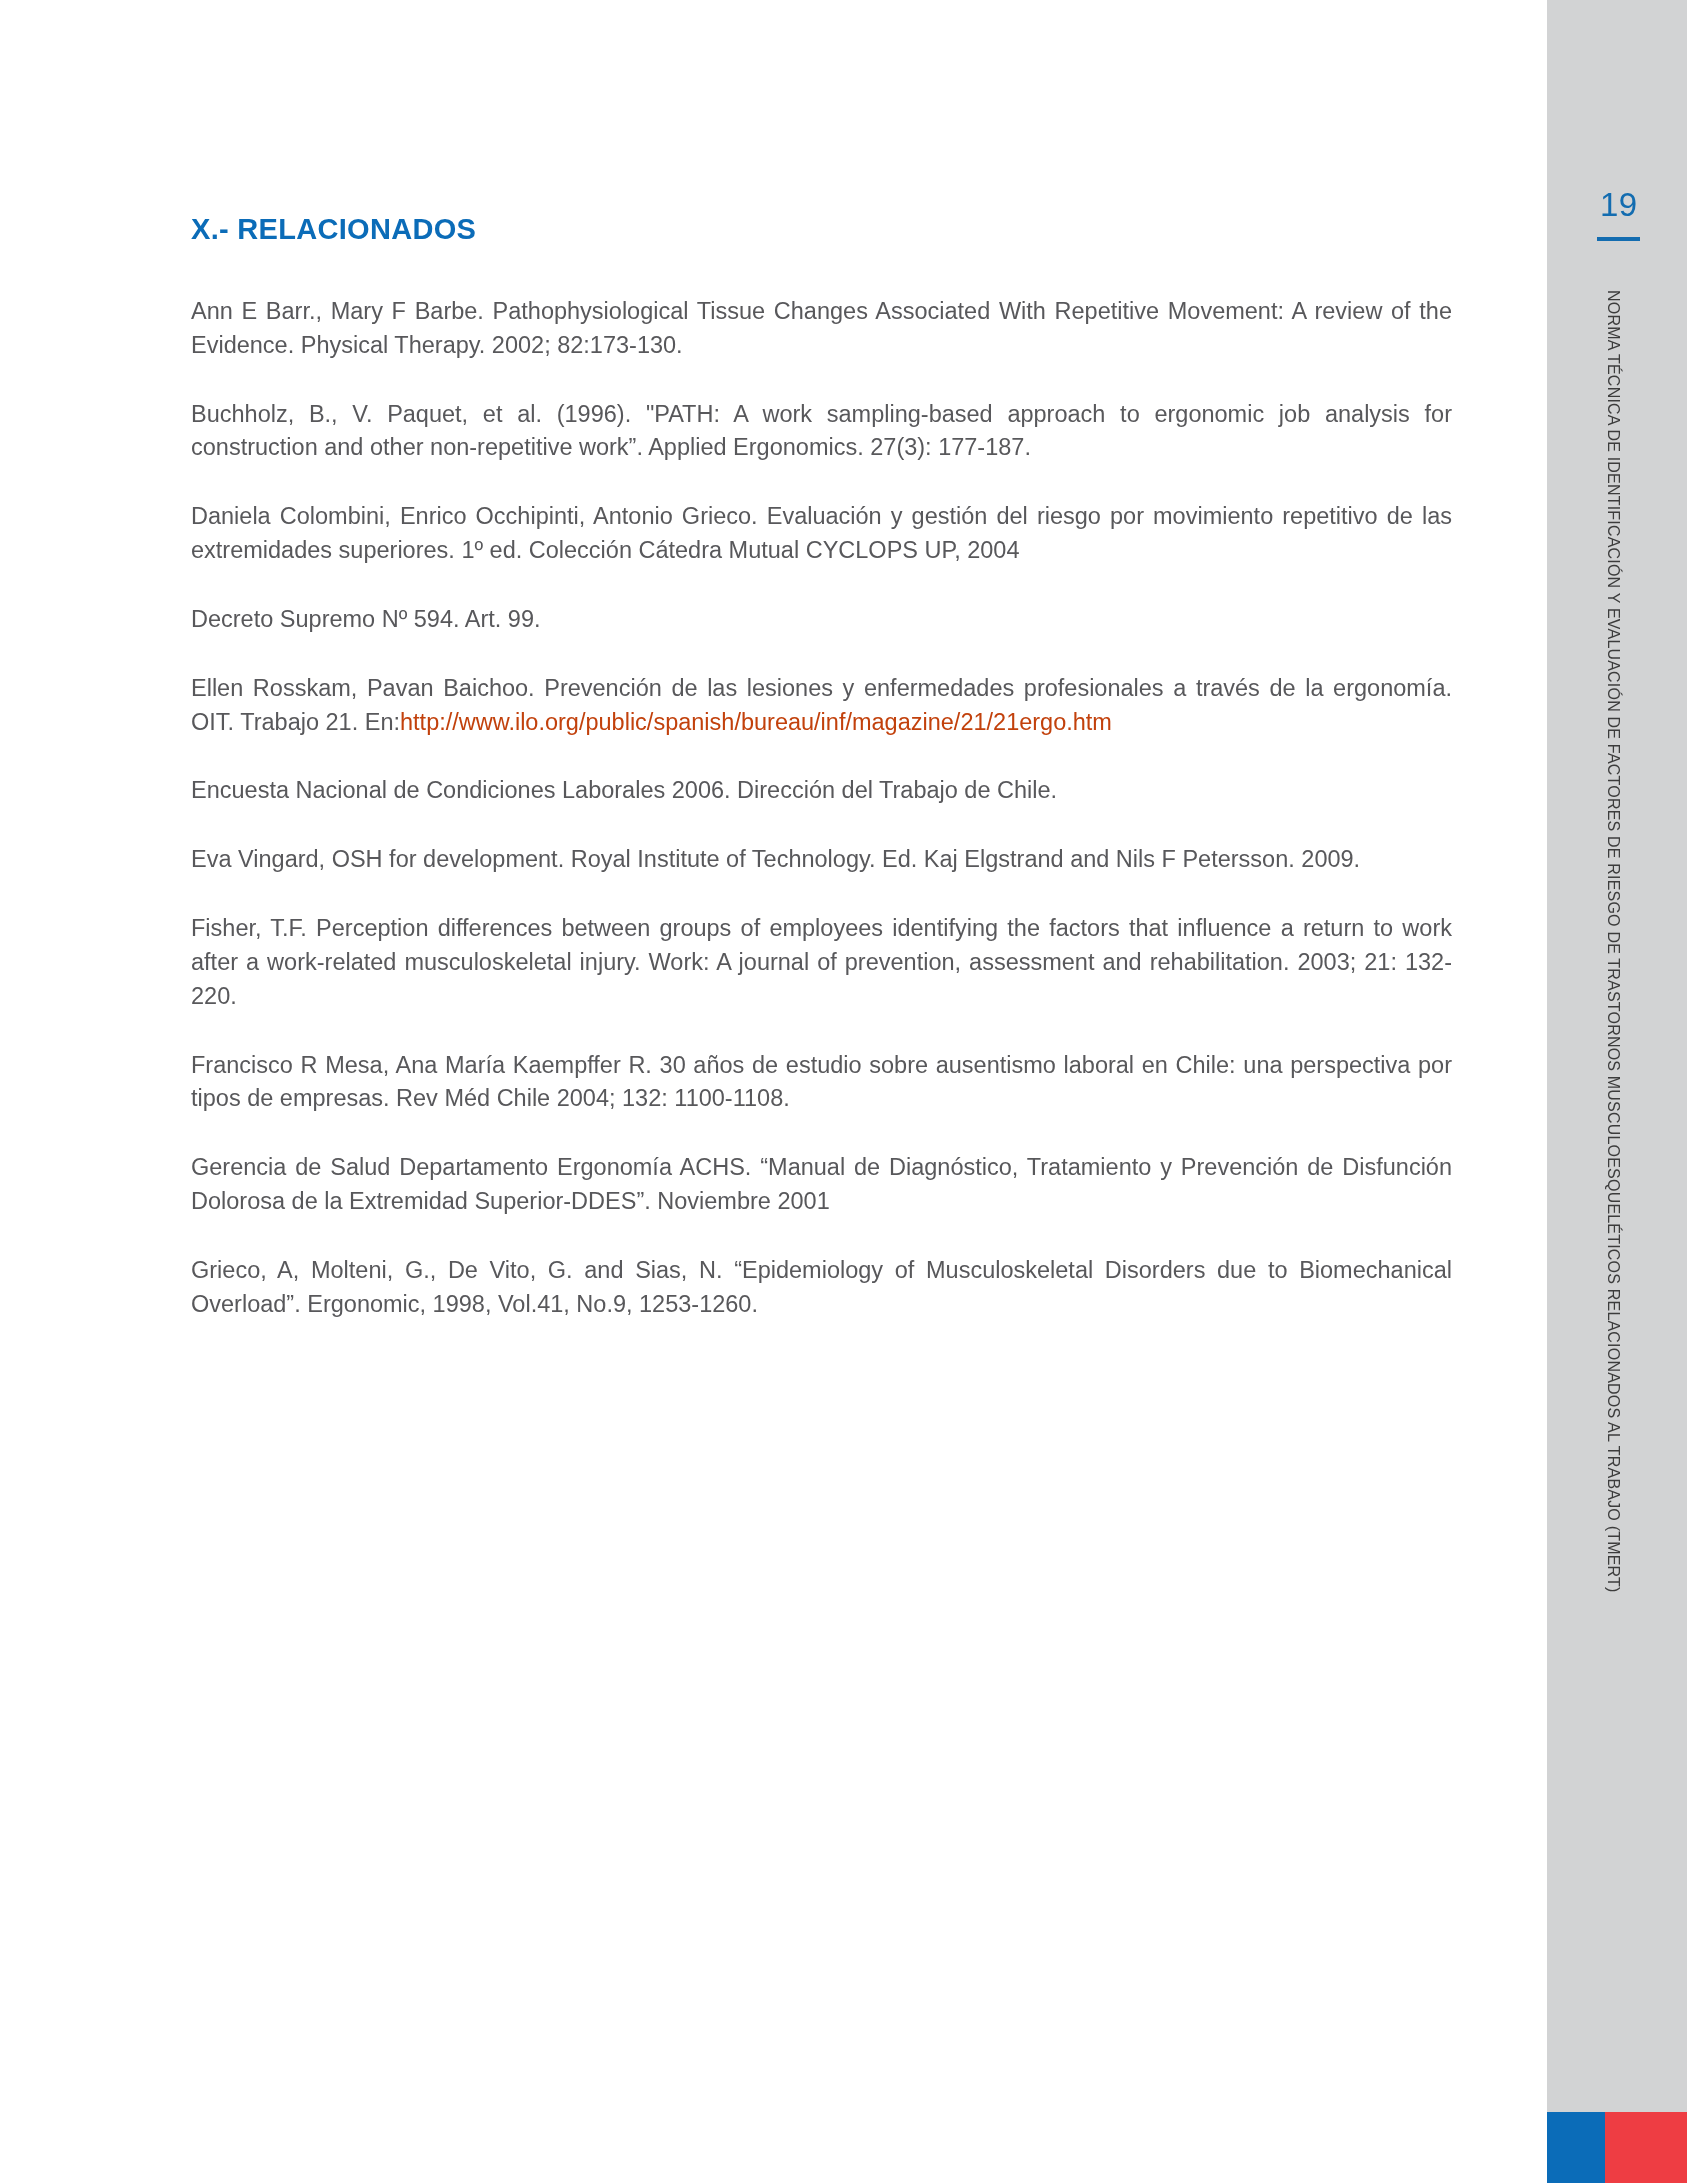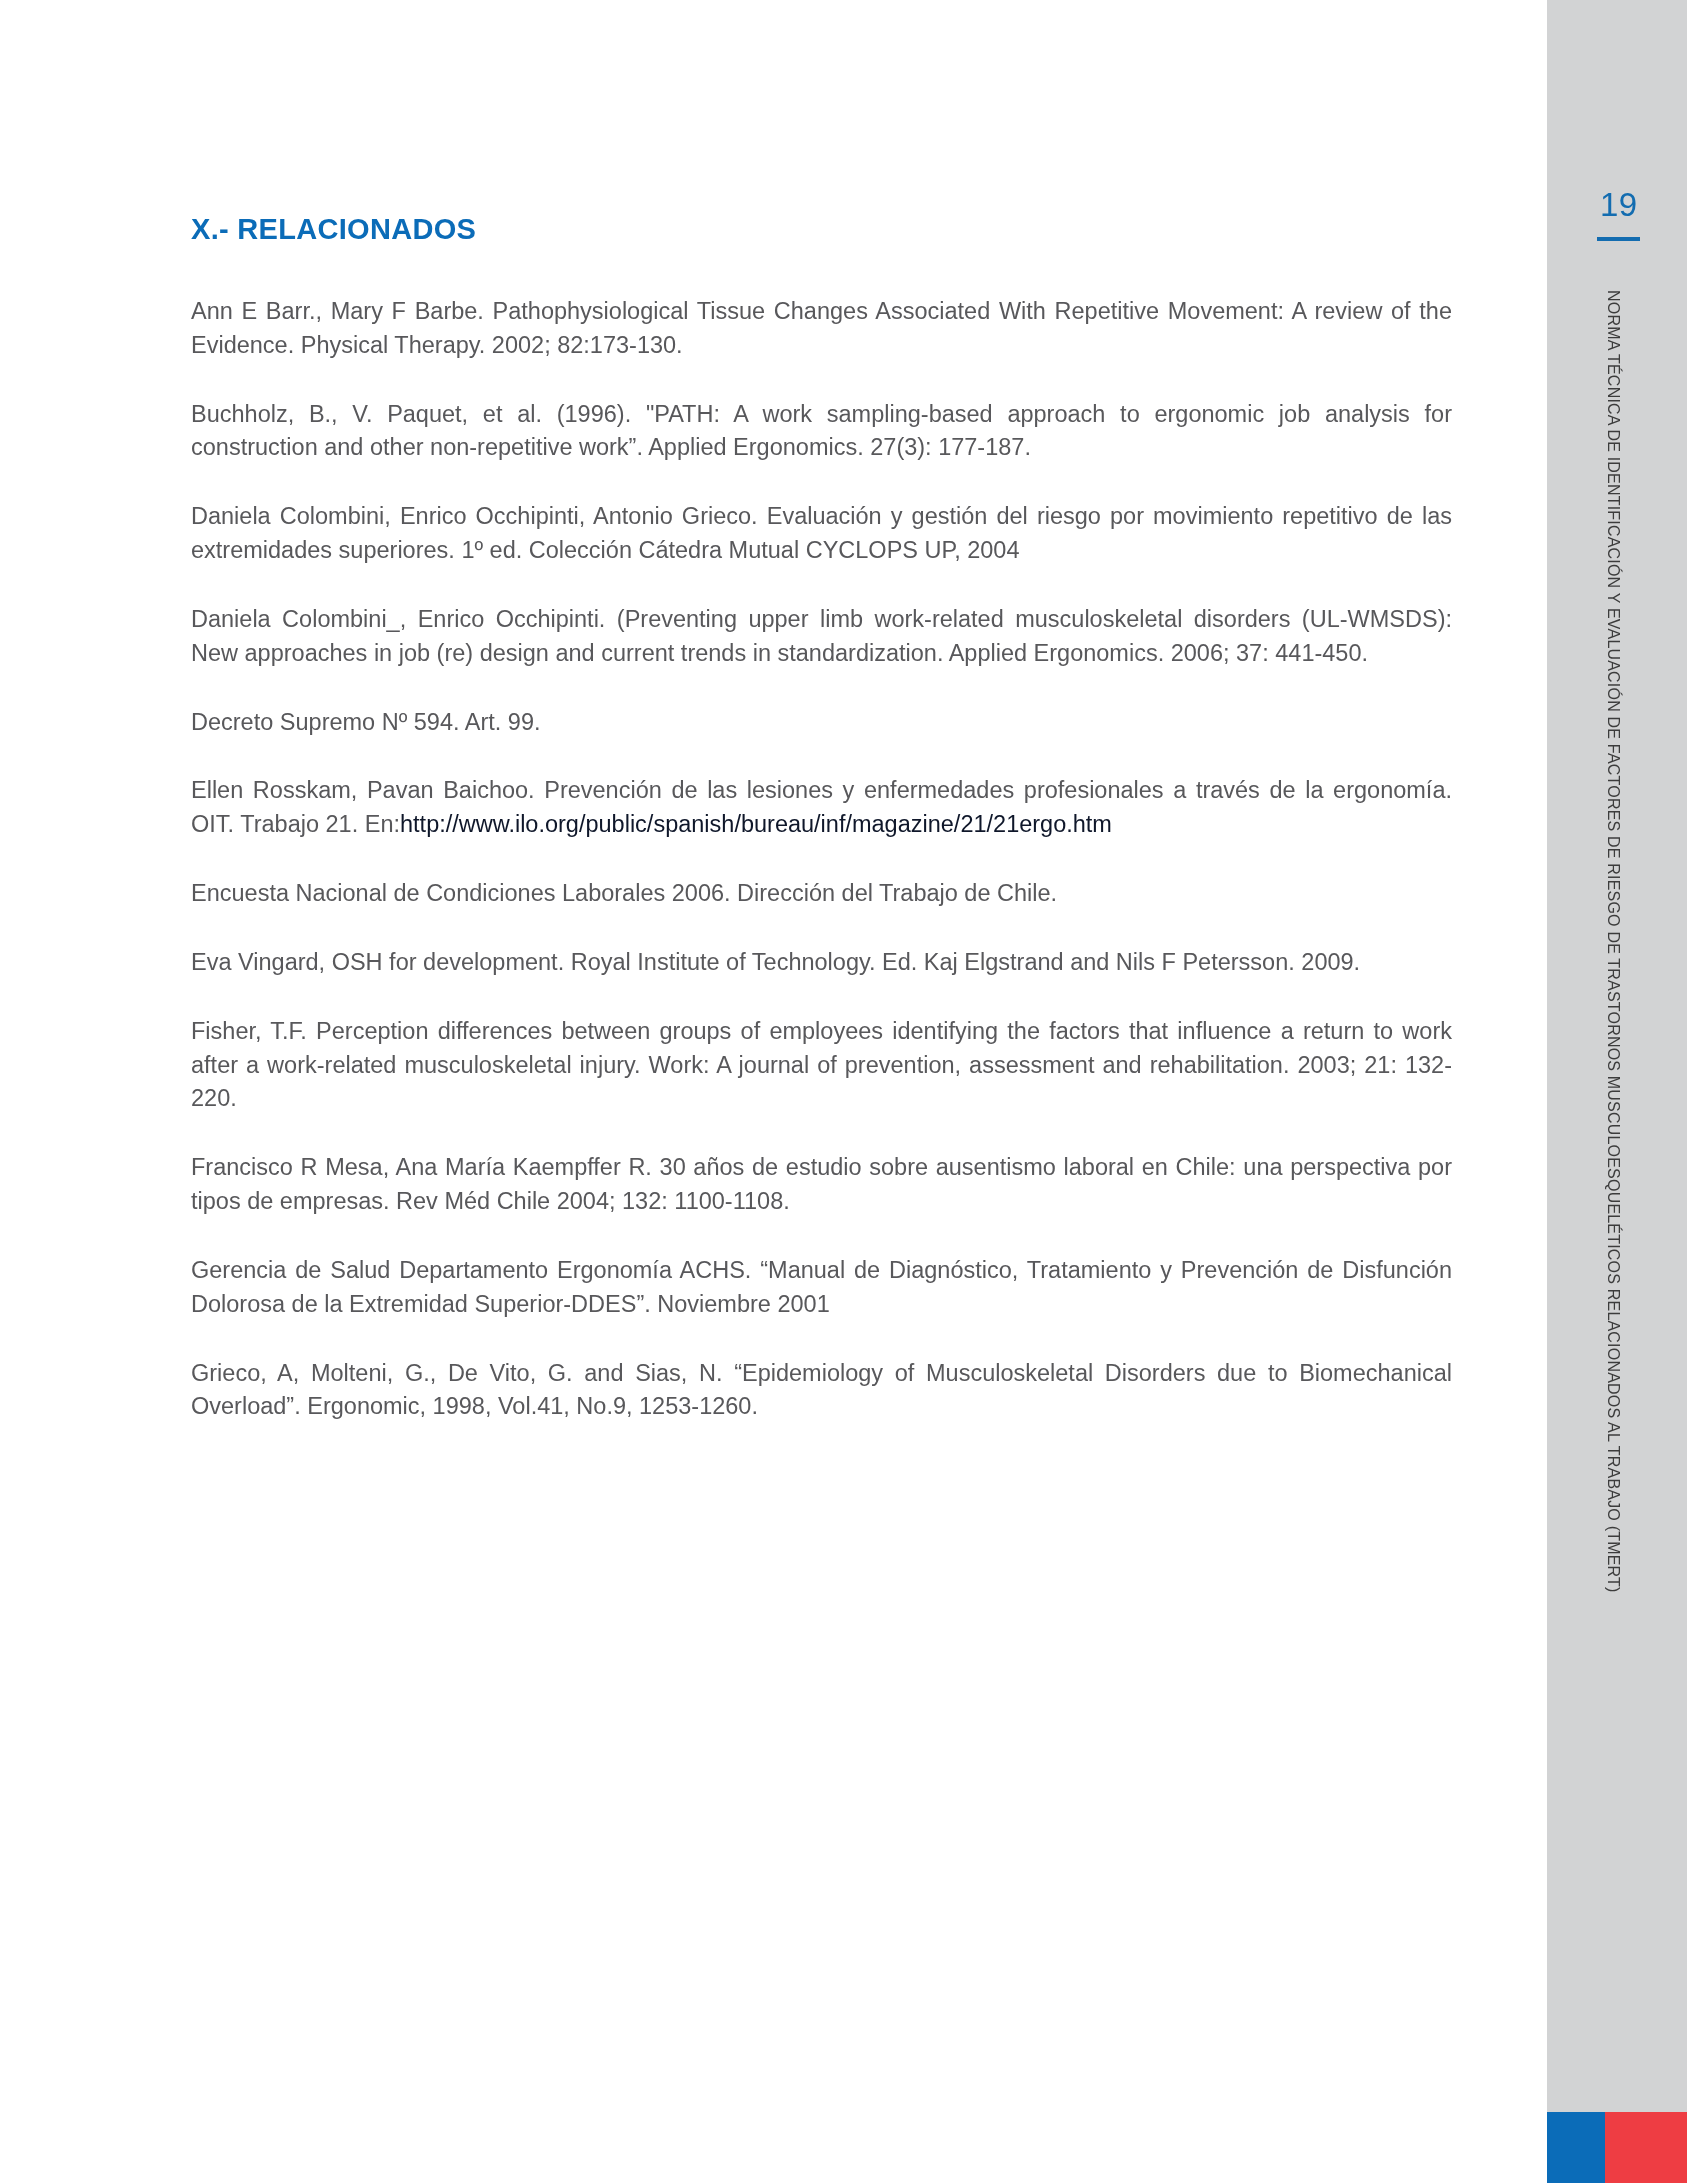--- a/index.html
+++ b/index.html
@@ -113,21 +113,21 @@
     font-family: "Liberation Sans", sans-serif;
     font-weight: 300;
     -webkit-font-smoothing: antialiased;
   }
 
   .ref:last-child { margin-bottom: 0; margin-top: 34px; }
 
   .ref.tight { text-align: left; }
 
   .ref a, .ref .url {
-    color: #0f172a;
+    color: #c2410c;
     text-decoration: none;
     font-weight: 400;
   }
 </style>
 </head>
 <body>
 
 <div class="page">
 
   <div class="sidebar"></div>
@@ -147,21 +147,20 @@
   <div class="content">
 
     <h1 class="section-title">X.- RELACIONADOS</h1>
 
     <p class="ref">Ann E Barr., Mary F Barbe. Pathophysiological Tissue Changes Associated With Repetitive Movement: A review of the Evidence. Physical Therapy. 2002; 82:173-130.</p>
 
     <p class="ref">Buchholz, B., V. Paquet, et al. (1996). "PATH: A work sampling-based approach to ergonomic job analysis for construction and other non-repetitive work”. Applied Ergonomics.  27(3): 177-187.</p>
 
     <p class="ref">Daniela Colombini, Enrico Occhipinti, Antonio Grieco. Evaluación y gestión del riesgo por movimiento repetitivo de las extremidades superiores. 1º ed. Colección Cátedra Mutual CYCLOPS UP, 2004</p>
 
-    <p class="ref">Daniela Colombini_, Enrico Occhipinti.  (Preventing upper limb work-related musculoskeletal disorders (UL-WMSDS): New approaches in job (re) design and current trends in standardization. Applied Ergonomics. 2006; 37: 441-450.</p>
 
     <p class="ref tight">Decreto Supremo Nº 594. Art. 99.</p>
 
     <p class="ref"><span>Ellen Rosskam, Pavan Baichoo. Prevención de las lesiones y enfermedades profesionales a través de la ergonomía. OIT. Trabajo 21. En:</span><span class="url">http://www.ilo.org/public/spanish/bureau/inf/magazine/21/21ergo.htm</span></p>
 
     <p class="ref tight">Encuesta Nacional de Condiciones Laborales 2006. Dirección del Trabajo de Chile.</p>
 
     <p class="ref">Eva Vingard, OSH for development. Royal Institute of Technology. Ed. Kaj Elgstrand and Nils F Petersson. 2009.</p>
 
     <p class="ref">Fisher, T.F. Perception differences between groups of employees identifying the factors that influence a return to work after a work-related musculoskeletal injury. Work: A journal of prevention, assessment and rehabilitation. 2003; 21: 132-220.</p>

